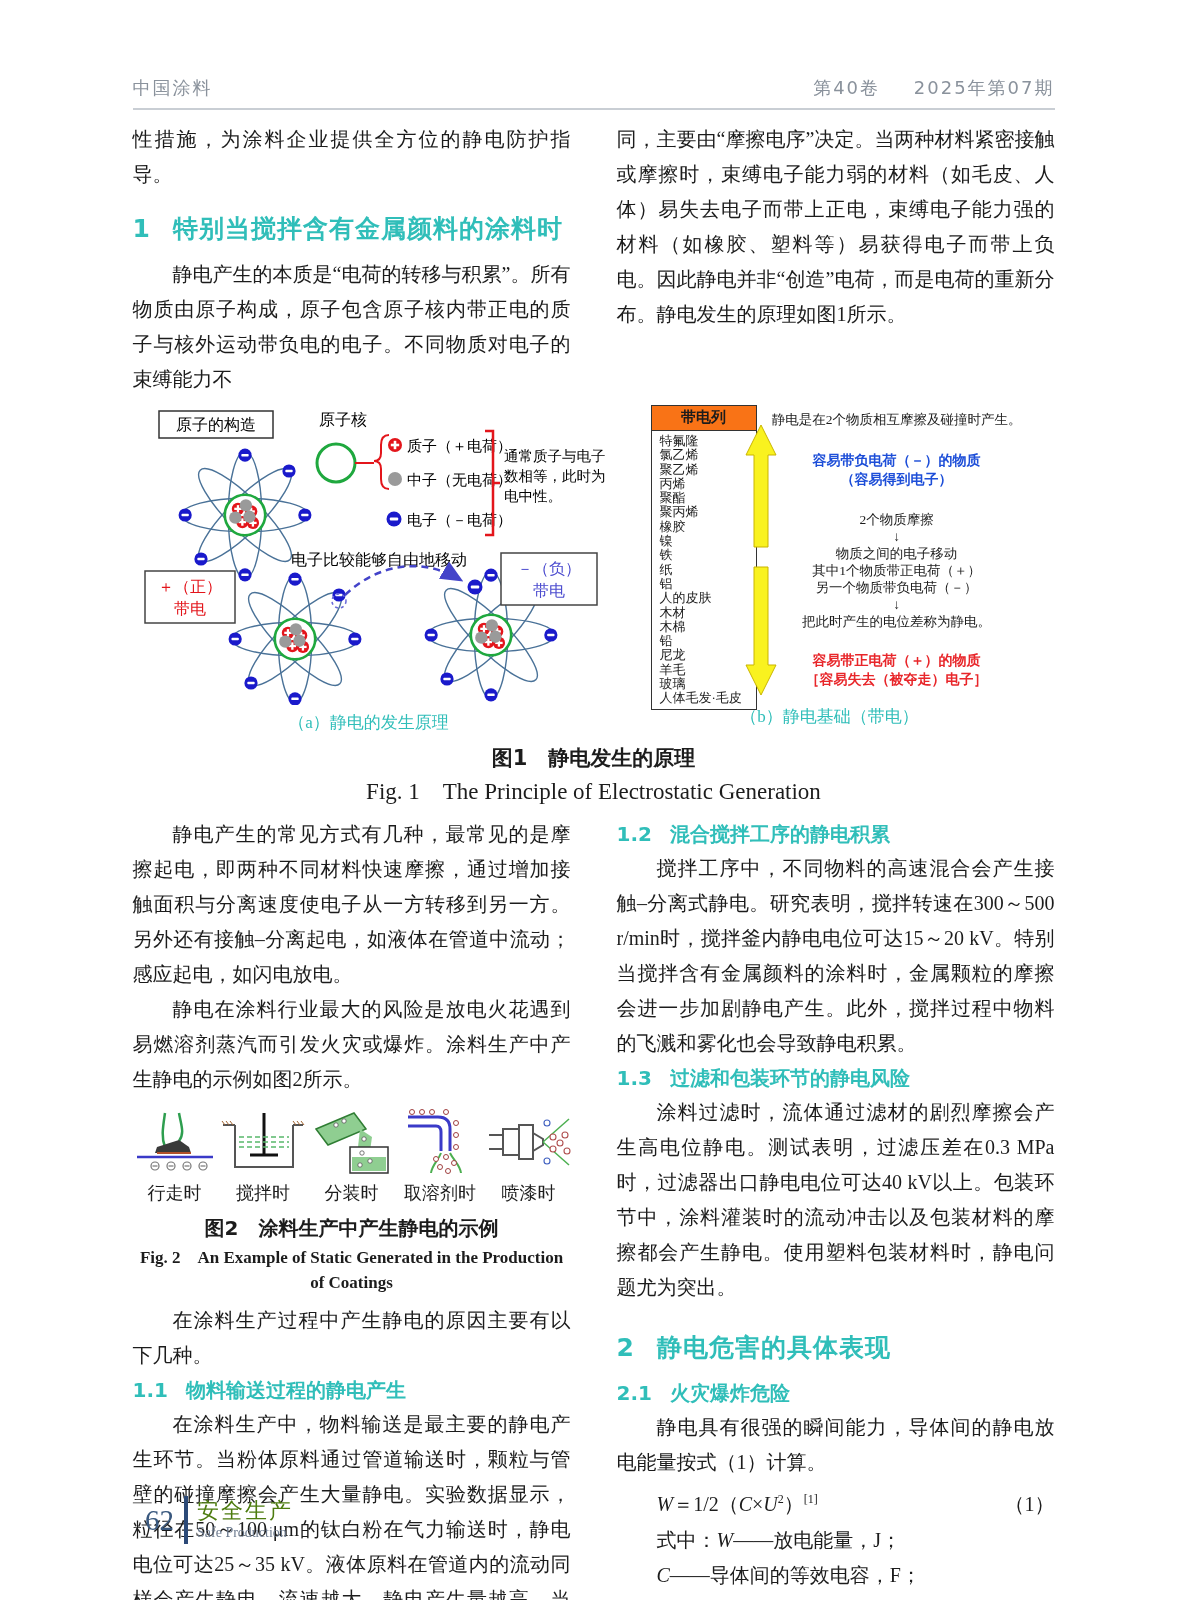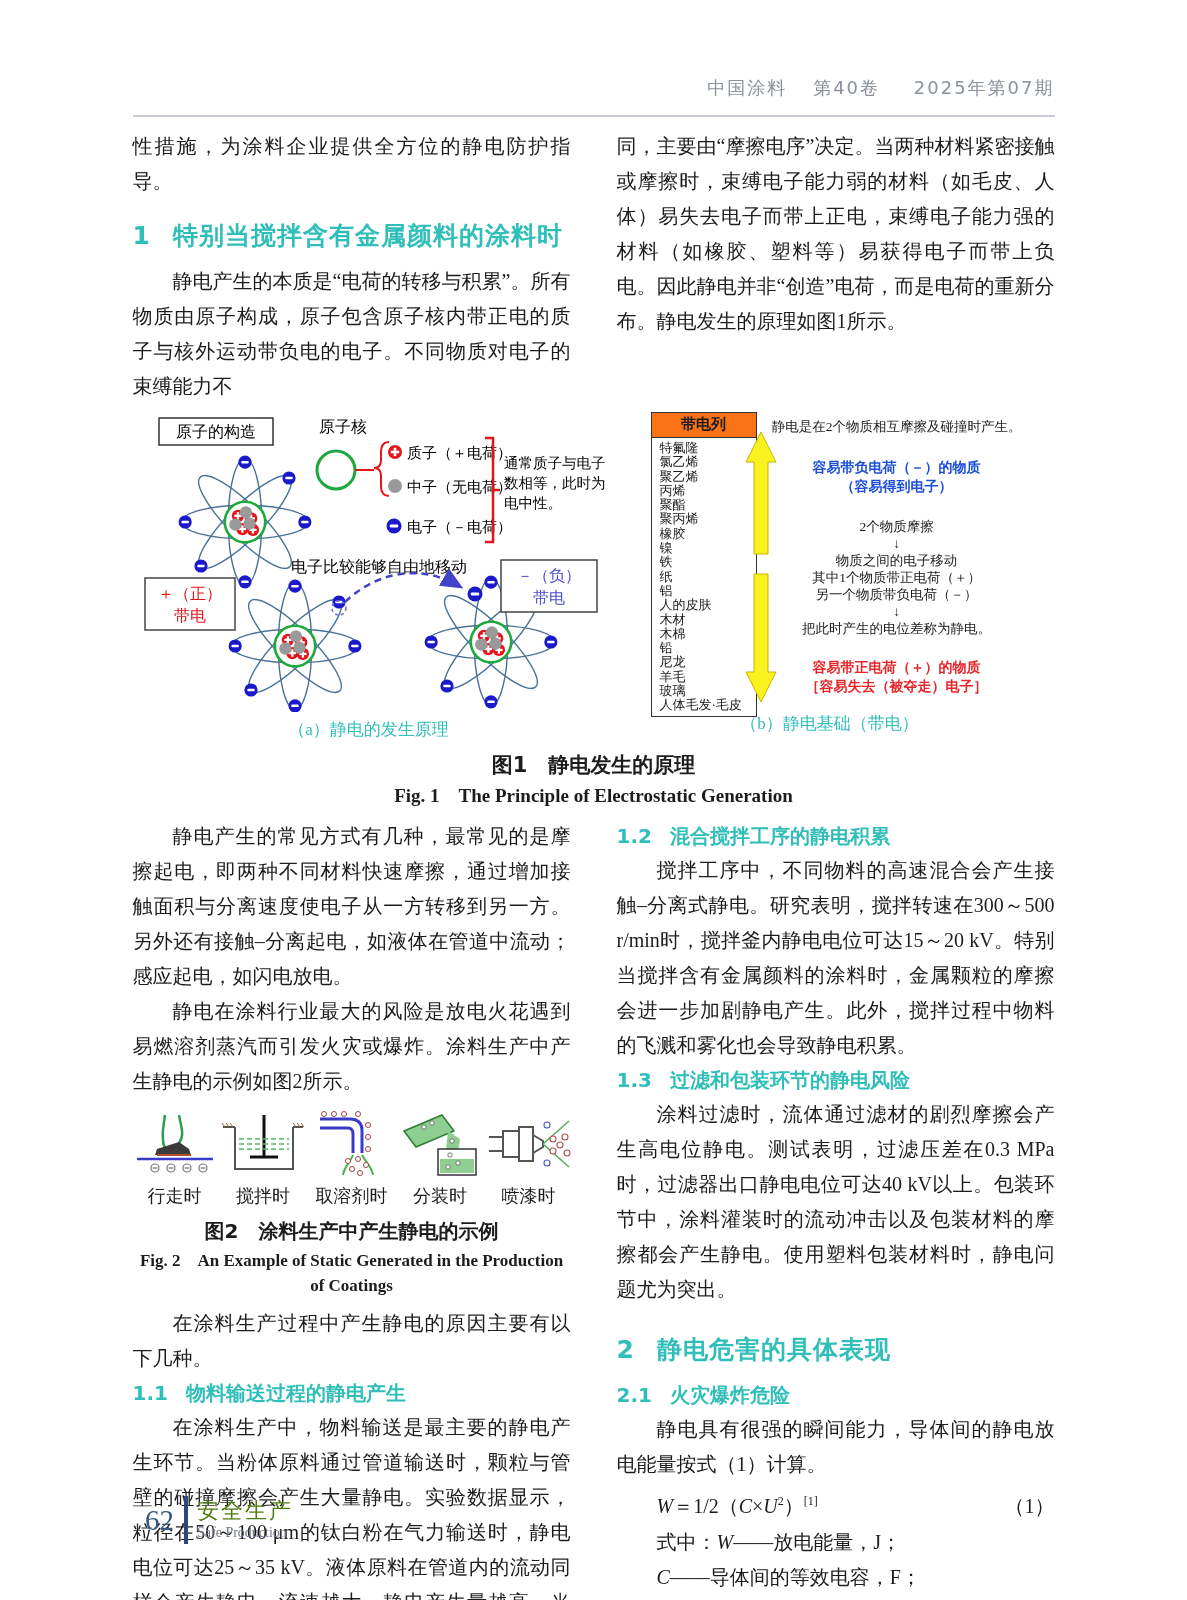--- a/index.html
+++ b/index.html
@@ -5,24 +5,24 @@
   * { margin:0; padding:0; box-sizing:border-box; }
   html,body { background:#ffffff; }
   body{
     width:1187px; height:1600px; overflow:hidden; position:relative;
     font-family:"Liberation Serif","DejaVu Serif",serif;
     color:#1c1c1c;
   }
   .content{ width:922px; margin:0 auto; padding-top:76px; }
   
   .page-header{
-    display:flex; justify-content:flex-end; align-items:flex-end;
+    display:flex; justify-content:space-between; align-items:flex-end;
     font-family:"DejaVu Sans","Liberation Sans",sans-serif;
     font-size:18px; color:#8a929c; letter-spacing:2px;
-    padding-bottom:15px; border-bottom:2px solid #c9ced4;
+    padding-bottom:8px; border-bottom:2px solid #c9ced4;
   }
   .issue-info span{ margin-left:26px; }
   
   .cols{ display:flex; gap:46px; }
   .col{ width:438px; }
   p.body{ font-size:20px; line-height:35px; text-align:justify; text-indent:2em; }
   p.body.noindent{ text-indent:0; }
   h2.sec1{
     font-family:"DejaVu Sans","Liberation Sans",sans-serif;
     color:#30beb9; font-size:25px; font-weight:bold;
@@ -58,26 +58,26 @@
   .b-note{ position:absolute; left:143px; width:298px; text-align:center;margin-top:8px; }
   .b-top{ top:0; font-size:13.5px; }
   .b-neg{ top:40px; color:#1d4ed8; font-weight:bold; font-size:14px; line-height:19px; }
   .b-flow{ top:100px; font-size:13.5px; line-height:17px; }
   .b-pos{ top:240px; color:#e8262a; font-weight:bold; font-size:14px; line-height:19px; }
   .fig-caption-zh{
     text-align:center; font-weight:bold; font-size:21px; margin-top:10px;
     font-family:"DejaVu Sans","Liberation Sans",sans-serif;
   }
   .fig-caption-en{
-    text-align:center; font-weight:bold; font-size:19px; margin:4px 0 10px;
+    text-align:center; font-weight:normal; font-size:23px; margin:4px 0 10px;
     font-family:"Liberation Serif","DejaVu Serif",serif;
   }
   
   .figure2{ margin:12px 0 4px; }
-  .fig2-row{ display:flex; justify-content:space-between;font-family:Liberation Mono, monospace; }
+  .fig2-row{ display:flex; justify-content:space-between; }
   .fig2-item{ width:84px; text-align:center; }
   .fig2-item .lbl{ font-size:18px; margin-top:2px; white-space:nowrap; }
   .fig2-cap-zh{
     text-align:center; font-weight:bold; font-size:20px; margin-top:10px;
     font-family:"DejaVu Sans","Liberation Sans",sans-serif;
   }
   .fig2-cap-en{
     text-align:center; font-weight:bold; font-size:17px; line-height:25px; margin:3px 0 8px;font-family:Liberation Serif, serif;
   }
   
@@ -322,20 +322,37 @@
               <g stroke="#58b86b" stroke-width="1.4" stroke-dasharray="5,3">
                 <line x1="18" y1="28" x2="68" y2="28"></line>
                   <line x1="18" y1="33" x2="68" y2="33"></line>
                   <line x1="18" y1="38" x2="68" y2="38"></line>
               </g>
             </svg>
             <div class="lbl">搅拌时</div>
           </div>
           <div class="fig2-item">
             <svg width="84" height="66" viewBox="0 0 84 66">
+              <polygon points="6,20 44,4 56,20 18,36" fill="#8fce91" stroke="#2f7d33" stroke-width="1.5"></polygon>
+              <polygon points="50,20 62,28 58,56 46,56" fill="#8fce91" stroke="none"></polygon>
+              <rect x="40" y="38" width="38" height="26" fill="#fff" stroke="#333" stroke-width="1.5"></rect>
+              <rect x="42" y="48" width="34" height="14" fill="#8fce91"></rect>
+              <g stroke="#555" fill="#fff" stroke-width="0.8">
+                <circle cx="26" cy="16" r="2.2"></circle>
+                  <circle cx="34" cy="12" r="2.2"></circle>
+                  <circle cx="54" cy="30" r="2.2"></circle>
+                <circle cx="52" cy="44" r="2.2"></circle>
+                  <circle cx="60" cy="52" r="2.2"></circle>
+                  <circle cx="50" cy="56" r="2.2"></circle>
+              </g>
+            </svg>
+            <div class="lbl">分装时</div>
+          </div>
+          <div class="fig2-item">
+            <svg width="84" height="66" viewBox="0 0 84 66">
               <path d="M10,8 L40,8 Q52,8 52,20 L52,42" stroke="#3a3ac8" stroke-width="3" fill="none"></path>
               <path d="M10,17 L38,17 Q43,17 43,23 L43,42" stroke="#3a3ac8" stroke-width="3" fill="none"></path>
               <path d="M43,44 C40,52 34,56 33,64" stroke="#4caf50" stroke-width="2" fill="none"></path>
               <path d="M52,44 C56,52 62,56 63,64" stroke="#4caf50" stroke-width="2" fill="none"></path>
               <g stroke="#a04040" fill="#fff" stroke-width="1">
                 <circle cx="14" cy="3" r="2.5"></circle>
                   <circle cx="24" cy="3" r="2.5"></circle>
                   <circle cx="34" cy="3" r="2.5"></circle>
                 <circle cx="48" cy="3" r="2.5"></circle>
                   <circle cx="58" cy="14" r="2.5"></circle>
@@ -345,37 +362,20 @@
                   <circle cx="48" cy="48" r="2.5"></circle>
                 <circle cx="56" cy="54" r="2.5"></circle>
                   <circle cx="42" cy="58" r="2.5"></circle>
                   <circle cx="50" cy="62" r="2.5"></circle>
               </g>
             </svg>
             <div class="lbl">取溶剂时</div>
           </div>
           <div class="fig2-item">
             <svg width="84" height="66" viewBox="0 0 84 66">
-              <polygon points="6,20 44,4 56,20 18,36" fill="#8fce91" stroke="#2f7d33" stroke-width="1.5"></polygon>
-              <polygon points="50,20 62,28 58,56 46,56" fill="#8fce91" stroke="none"></polygon>
-              <rect x="40" y="38" width="38" height="26" fill="#fff" stroke="#333" stroke-width="1.5"></rect>
-              <rect x="42" y="48" width="34" height="14" fill="#8fce91"></rect>
-              <g stroke="#555" fill="#fff" stroke-width="0.8">
-                <circle cx="26" cy="16" r="2.2"></circle>
-                  <circle cx="34" cy="12" r="2.2"></circle>
-                  <circle cx="54" cy="30" r="2.2"></circle>
-                <circle cx="52" cy="44" r="2.2"></circle>
-                  <circle cx="60" cy="52" r="2.2"></circle>
-                  <circle cx="50" cy="56" r="2.2"></circle>
-              </g>
-            </svg>
-            <div class="lbl">分装时</div>
-          </div>
-          <div class="fig2-item">
-            <svg width="84" height="66" viewBox="0 0 84 66">
               <line x1="2" y1="26" x2="16" y2="26" stroke="#555" stroke-width="2"></line>
               <line x1="2" y1="40" x2="16" y2="40" stroke="#555" stroke-width="2"></line>
               <rect x="16" y="20" width="16" height="26" fill="#fff" stroke="#555" stroke-width="2"></rect>
               <rect x="32" y="16" width="14" height="34" fill="#fff" stroke="#555" stroke-width="2"></rect>
               <polygon points="46,24 56,30 56,36 46,42" fill="#fff" stroke="#555" stroke-width="2"></polygon>
               <line x1="56" y1="33" x2="82" y2="10" stroke="#4caf50" stroke-width="1.5"></line>
               <line x1="56" y1="33" x2="82" y2="56" stroke="#4caf50" stroke-width="1.5"></line>
               <g stroke="#b05050" fill="#fff" stroke-width="1.1">
                 <circle cx="66" cy="28" r="3"></circle>
                   <circle cx="73" cy="34" r="3"></circle>

